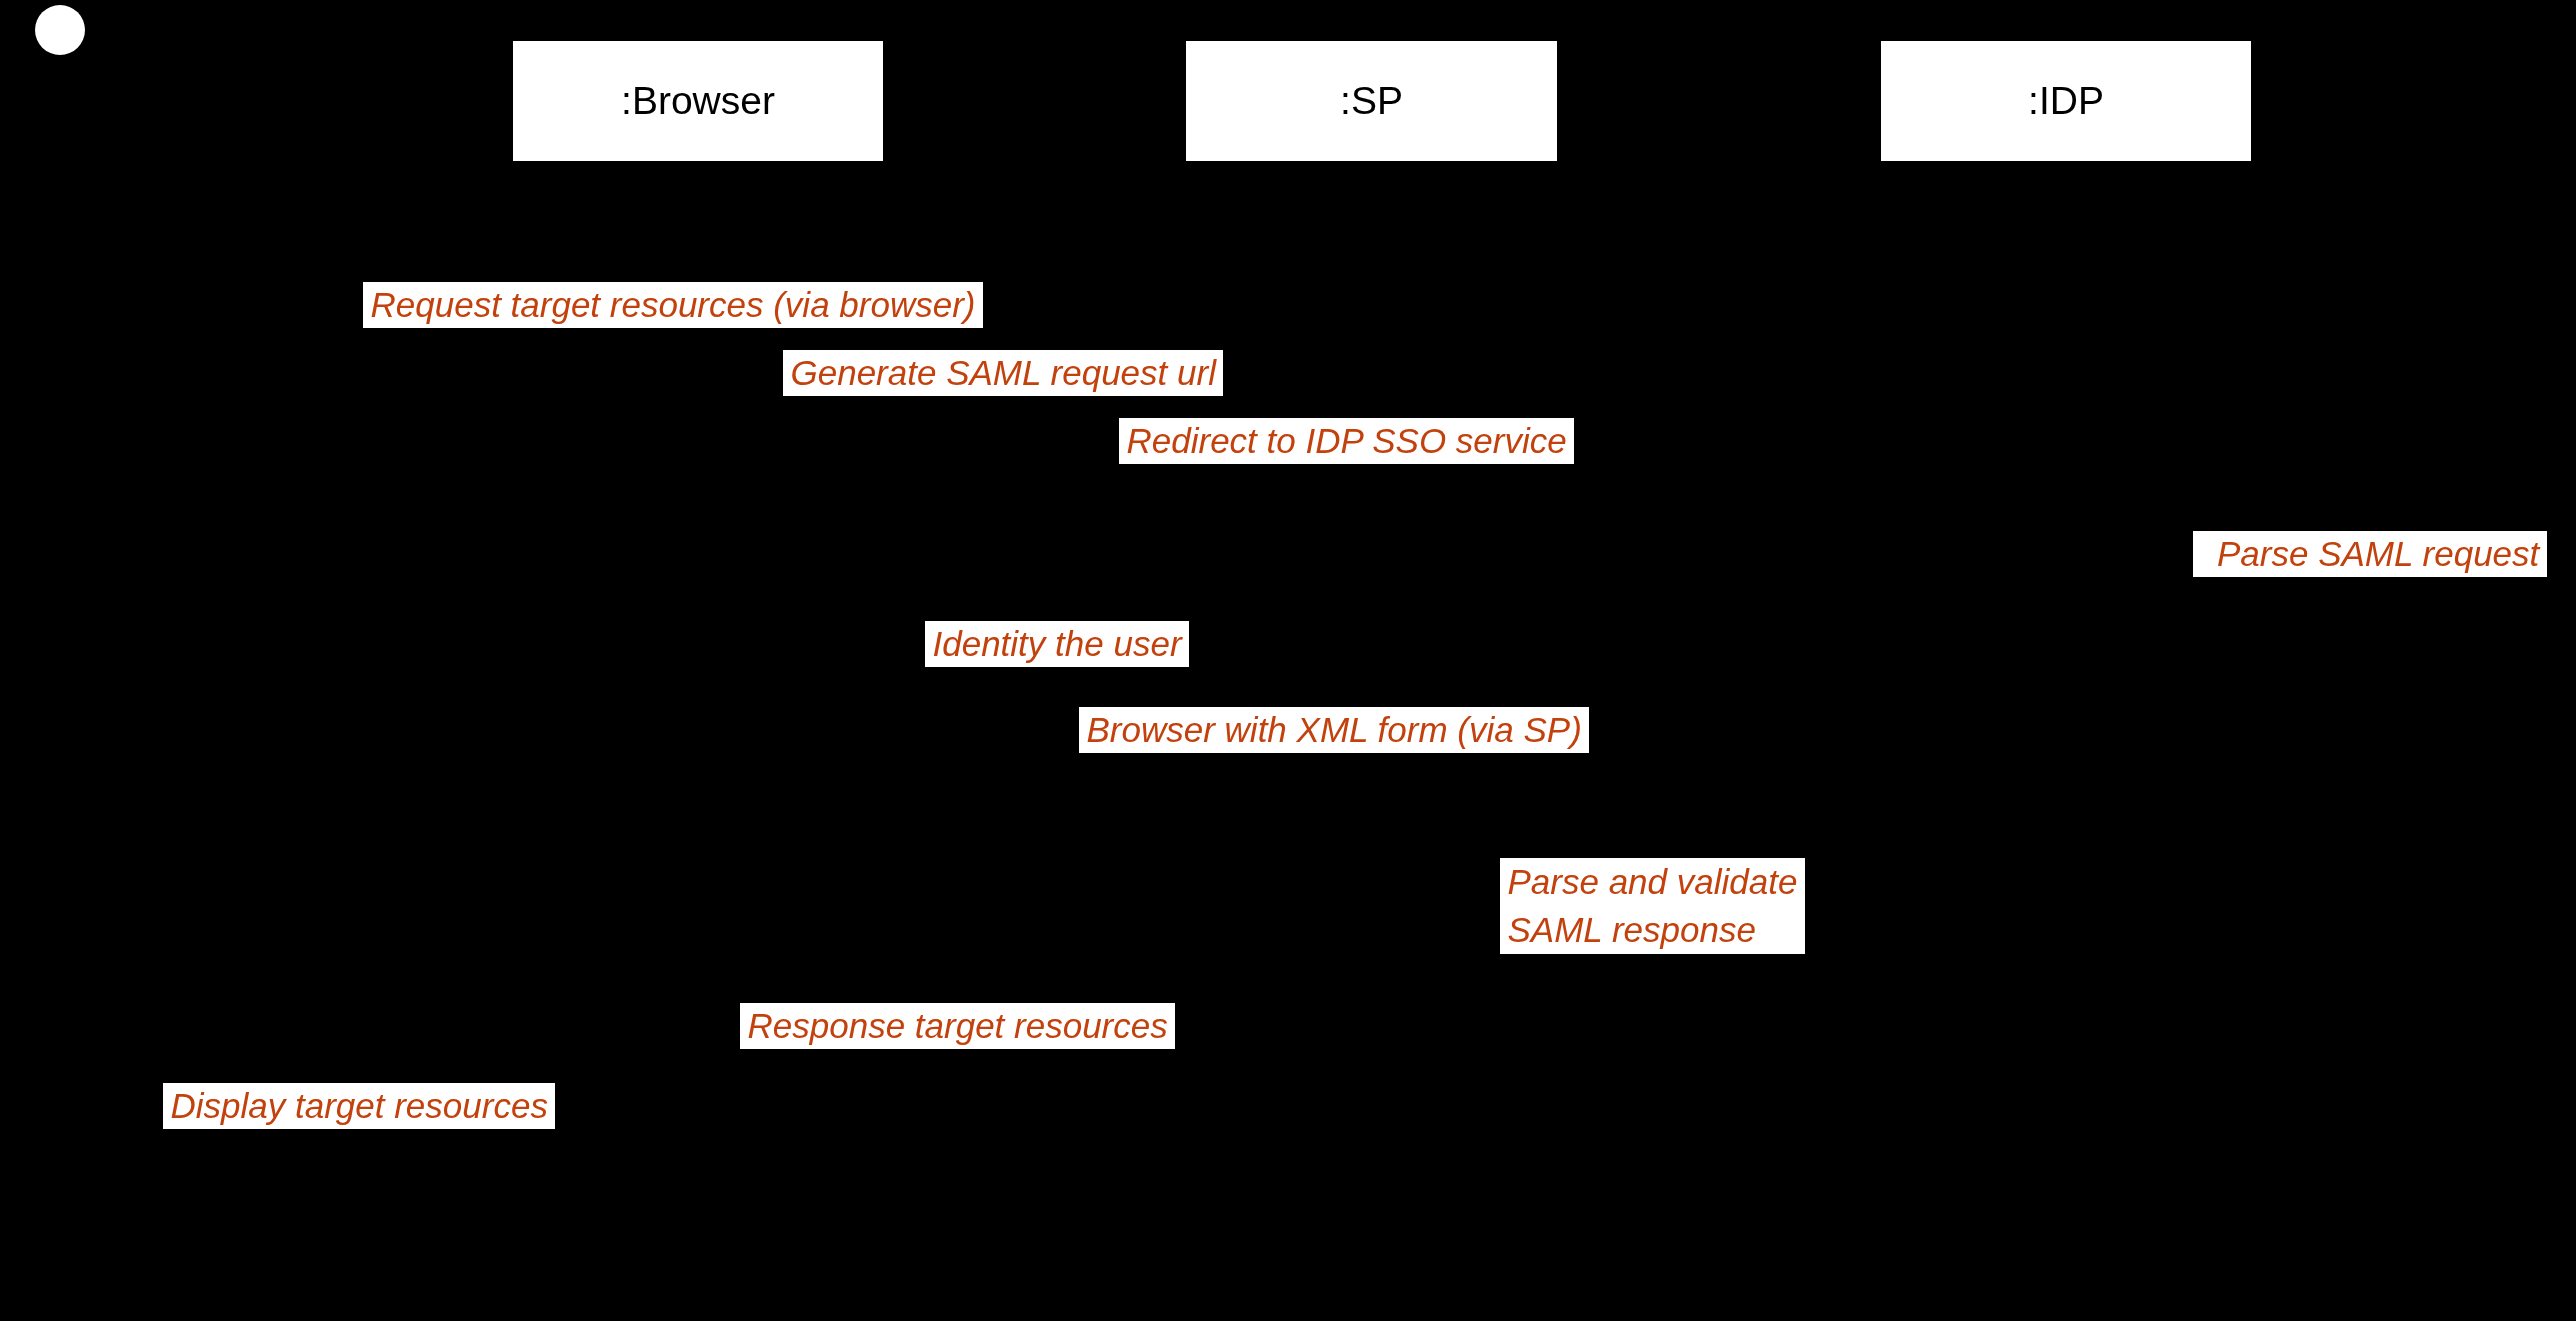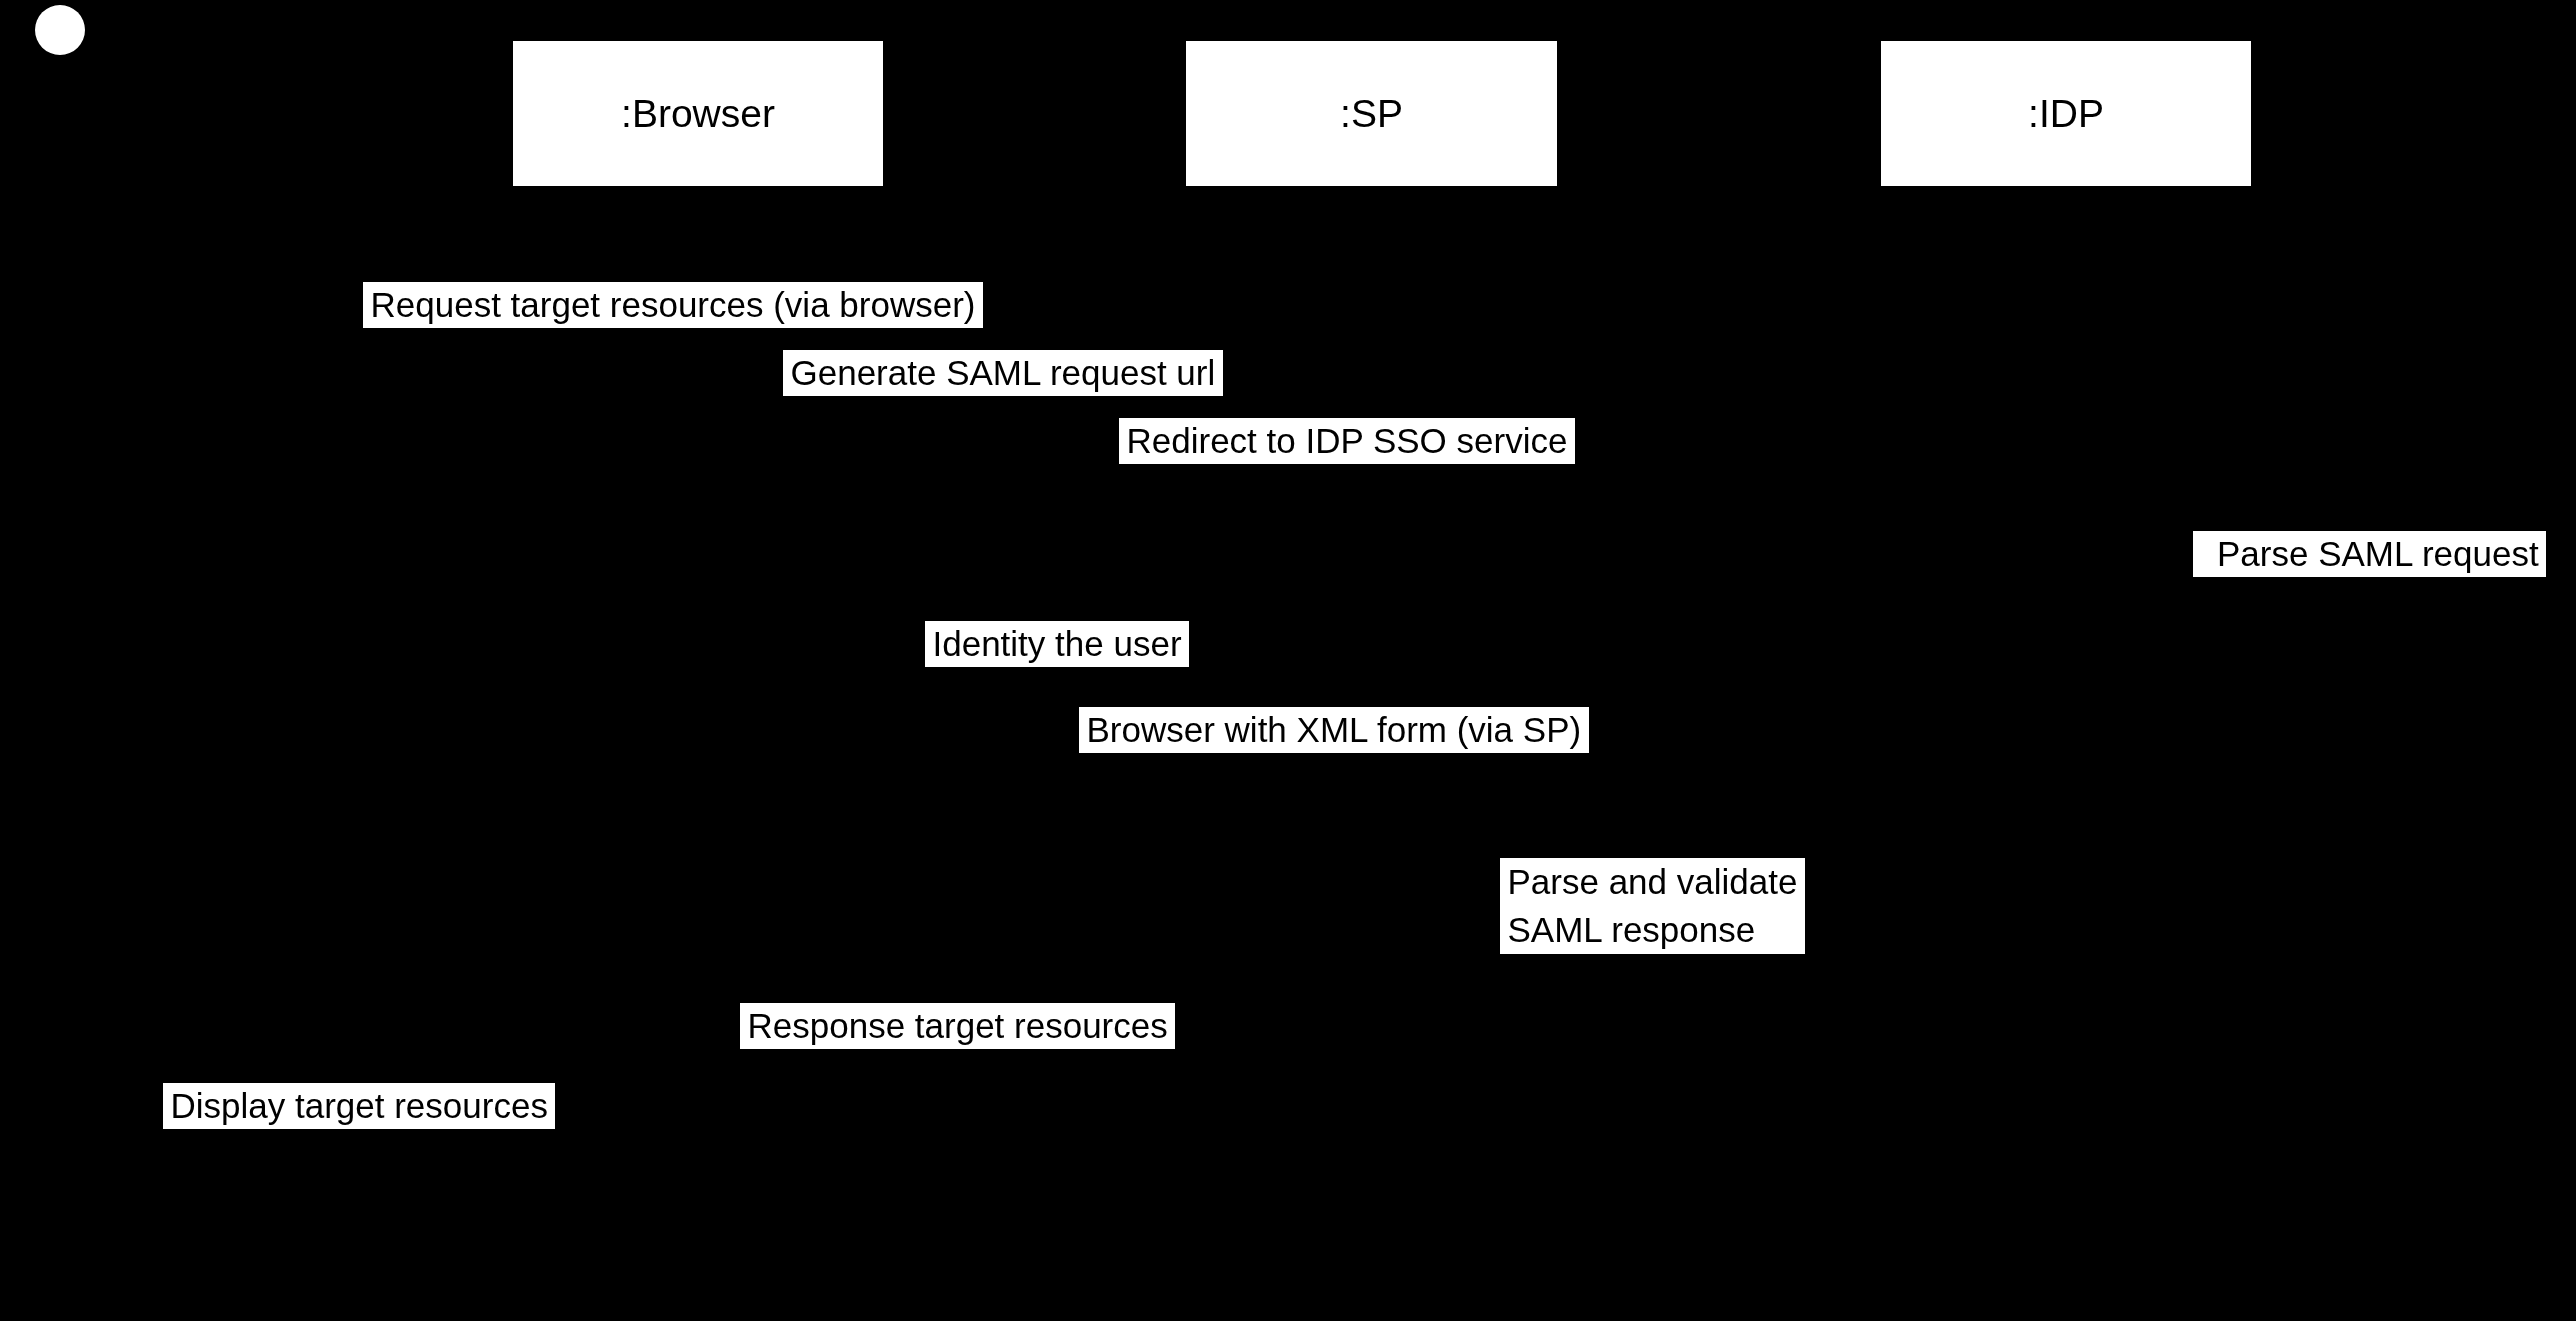--- a/index.html
+++ b/index.html
@@ -16,41 +16,42 @@
     position: absolute;
     left: 35px; top: 4.5px;
     width: 50px; height: 50px;
     border-radius: 50%;
     background: #ffffff;
   }
 
   .lifeline-box {
     position: absolute;
     top: 41px;
-    height: 145px;
+    height: 120px;
     background: #ffffff;
     color: #000000;
     display: flex;
     align-items: center;
     justify-content: center;
     font-size: 39px;
   }
   #ll-browser { left: 513px;  width: 370px; }
   #ll-sp      { left: 1186px; width: 371px; }
   #ll-idp     { left: 1881px; width: 370px; }
 
   .msg {
     position: absolute;
     background: #ffffff;
-    color: #000000;
+    color: #c2410c;
     font-size: 35px;
     line-height: 46px;
     padding: 0 7.5px;
     white-space: pre-line;
     display: inline-block;
+    font-style: italic;
   }
   #msg-0 { left: 363px;  top: 282px; }
   #msg-1 { left: 783px; top: 350px; }
   #msg-2 { left: 1119px; top: 418px; }
   #msg-3 { left: 2193px; top: 531px; padding-left: 24px; }
   #msg-4 { left: 925px; top: 621px; text-align: right; }
   #msg-5 { left: 1079px; top: 707px; }
   #msg-6 { left: 848px; top: 794px; }
   #msg-7 { left: 1500px; top: 858px; line-height: 48px; }
   #msg-8 { left: 740px; top: 992px; margin-top: 11px; }

